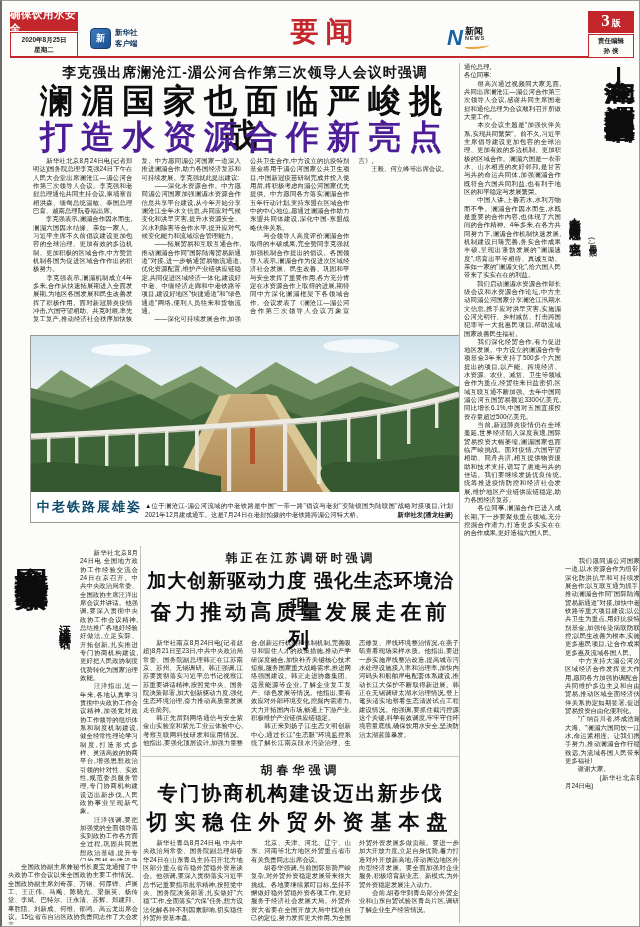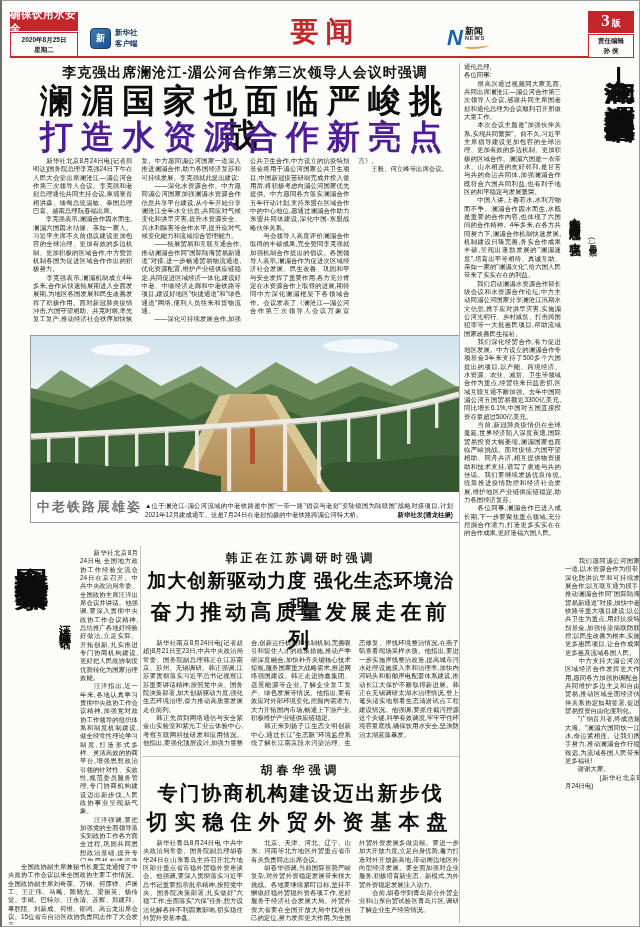--- a/index.html
+++ b/index.html
@@ -44,21 +44,21 @@
   .lead-h1{left:30px;top:83px;width:426px;text-align:center;font-size:33px;line-height:34px;
            font-weight:900;letter-spacing:8px;color:#0d0d0d;}
   .lead-h2{left:30px;top:119px;width:426px;text-align:center;font-size:33px;line-height:34px;
            font-weight:900;letter-spacing:8px;color:#4c1d95;}
   .lead-body{left:31px;top:156px;width:425px;height:174px;column-count:4;column-gap:9px;column-fill:auto;}
   
   .photobox{left:28px;top:334px;width:430px;height:188px;border:1px solid #9a9a94;background:#fff;}
   .photobox svg{display:block;}
   .caprow{position:absolute;left:0;right:0;bottom:0;height:30px;display:flex;align-items:center;padding:2px 6px;}
   .captitle{width:108px;font-family:"Liberation Serif",serif;font-weight:bold;font-size:13px;
-            letter-spacing:2px;color:#737373;flex:none;}
+            letter-spacing:2px;color:#0c4a6e;flex:none;}
   .captext{flex:1;position:relative;height:26px;}
   .capcredit{position:absolute;right:0;bottom:1px;font-weight:bold;font-size:6.4px;background:#fff;padding-left:4px;}
   
   .vdiv-right{left:457px;top:62px;width:1px;height:860px;background:#b9b9b4;}
   .vdiv-left{left:138px;top:545px;width:1px;height:380px;background:#c2c2bc;}
   .hdiv-hu{left:140px;top:755px;width:317px;height:1px;background:#c9c9c3;}
   
   .sp-col1{left:462px;top:62px;width:97px;height:858px;}
   .sp-headline{left:596px;top:62px;width:30px;height:488px;writing-mode:vertical-rl;
                font-size:21px;line-height:30px;font-weight:900;letter-spacing:1px;color:#0d0d0d;

